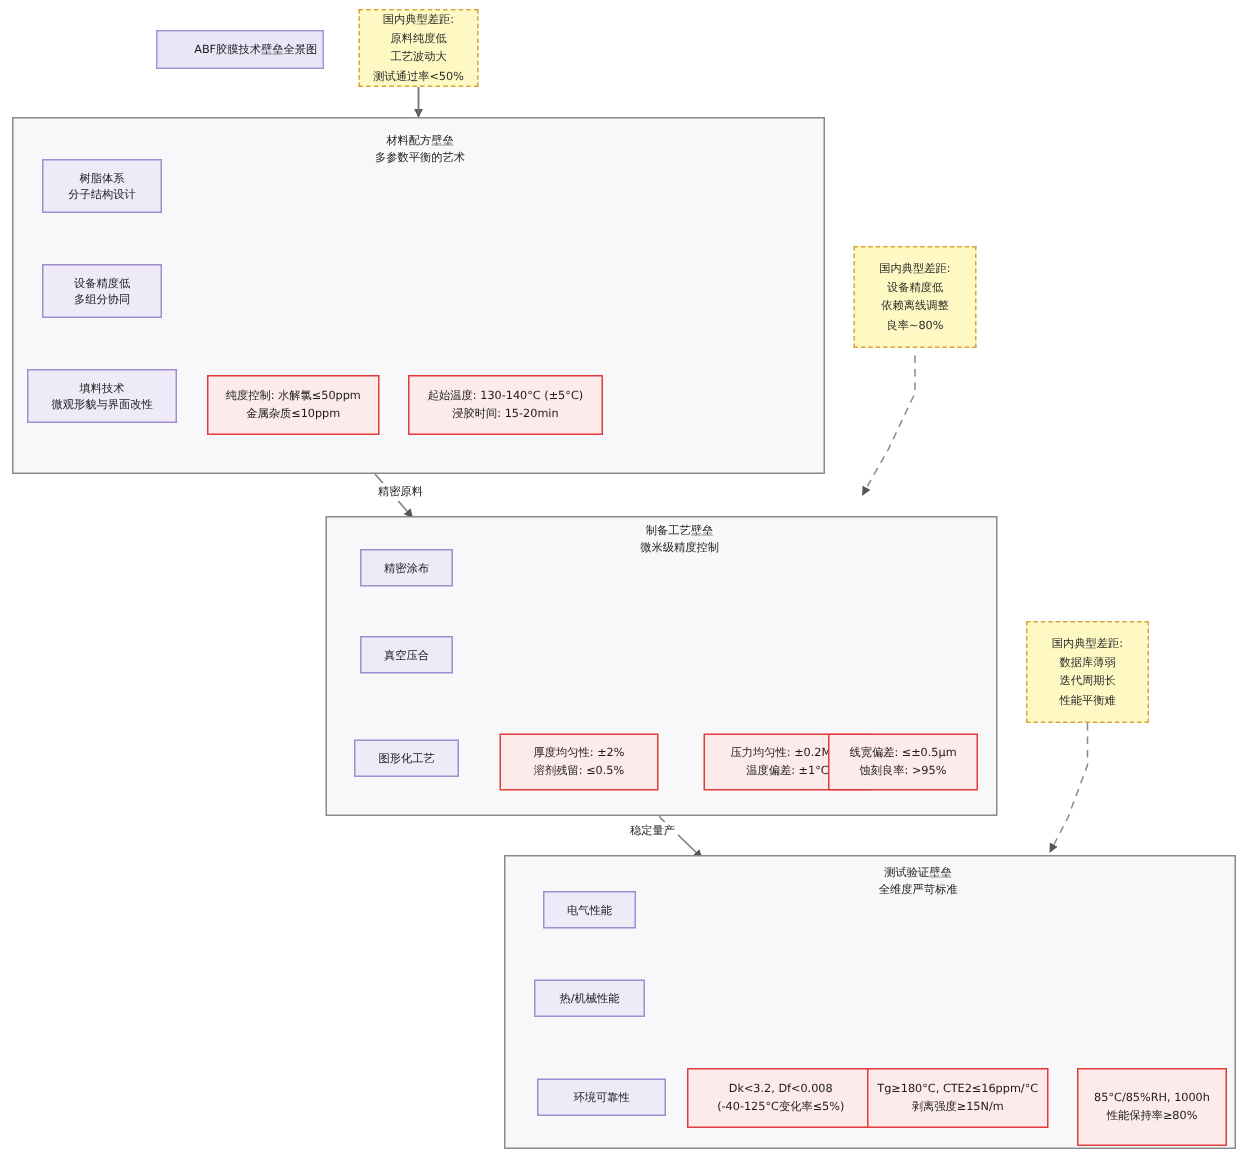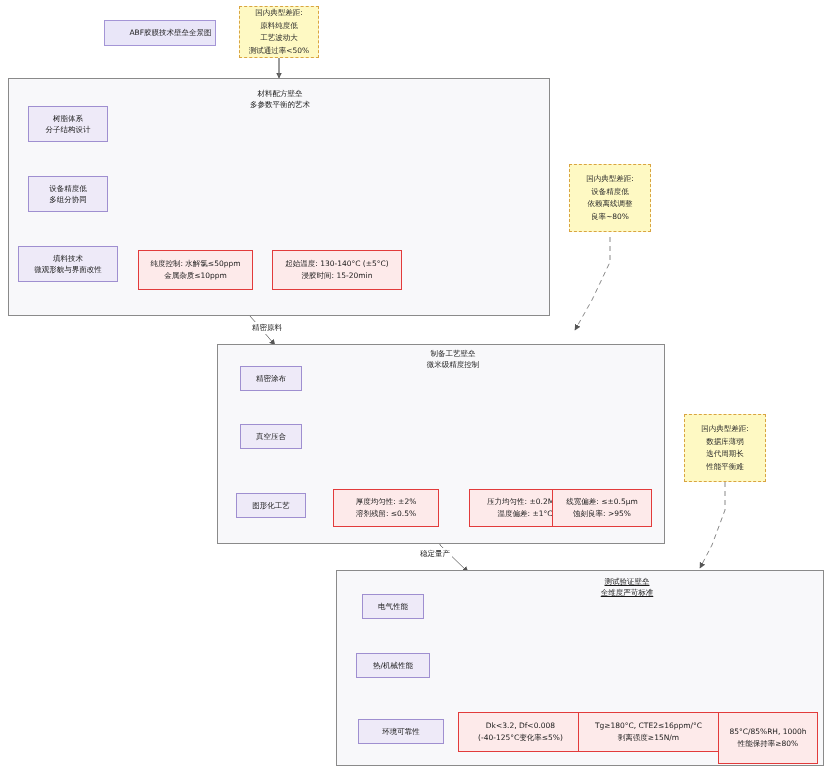--- a/index.html
+++ b/index.html
@@ -179,27 +179,27 @@
 蚀刻良率: &gt;95%</div>
 
   <div class="gap" style="left:684px; top:414px; width:82px; height:68px;">国内典型差距:
 数据库薄弱
 迭代周期长
 性能平衡难</div>
 
   <div class="edge-label" style="left:418px; top:548px;">稳定量产</div>
 
   <div class="panel" style="left:336px; top:570px; width:488px; height:196px;"></div>
-  <div class="panel-title" style="left:567px; top:576px; width:120px;text-decoration:underline;">测试验证壁垒
+  <div class="panel-title" style="left:552px; top:576px; width:120px;">测试验证壁垒
 全维度严苛标准</div>
 
   <div class="node" style="left:362px; top:594px; width:62px; height:25px;">电气性能</div>
   <div class="node" style="left:356px; top:653px; width:74px; height:25px;">热/机械性能</div>
   <div class="node" style="left:358px; top:719px; width:86px; height:25px;">环境可靠性</div>
 
   <div class="spec" style="left:458px; top:712px; width:125px; height:40px;">Dk&lt;3.2, Df&lt;0.008
 (-40-125°C变化率≤5%)</div>
-  <div class="spec" style="left:578px; top:712px; width:141px; height:40px;">Tg≥180°C, CTE2≤16ppm/°C
+  <div class="spec" style="left:578px; top:712px; width:121px; height:40px;">Tg≥180°C, CTE2≤16ppm/°C
 剥离强度≥15N/m</div>
   <div class="spec" style="left:718px; top:712px; width:100px; height:52px;">85°C/85%RH, 1000h
 性能保持率≥80%</div>
 
 </div>
 
 </body></html>

